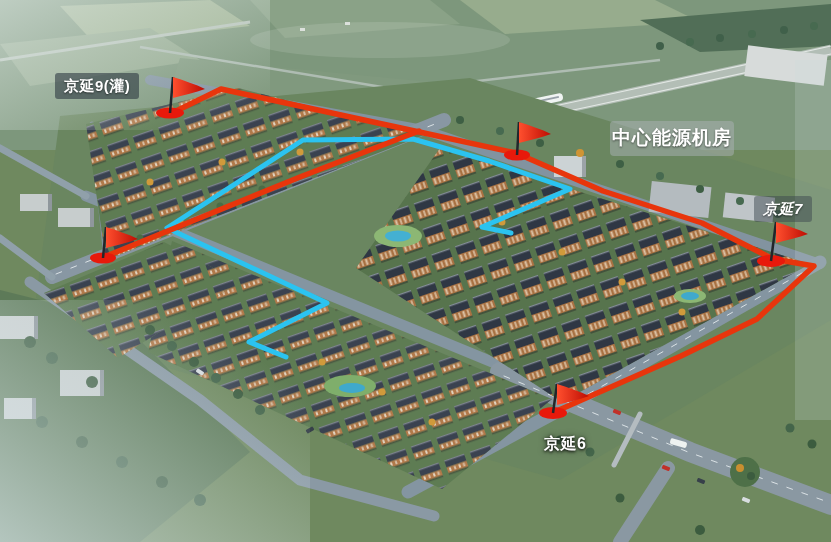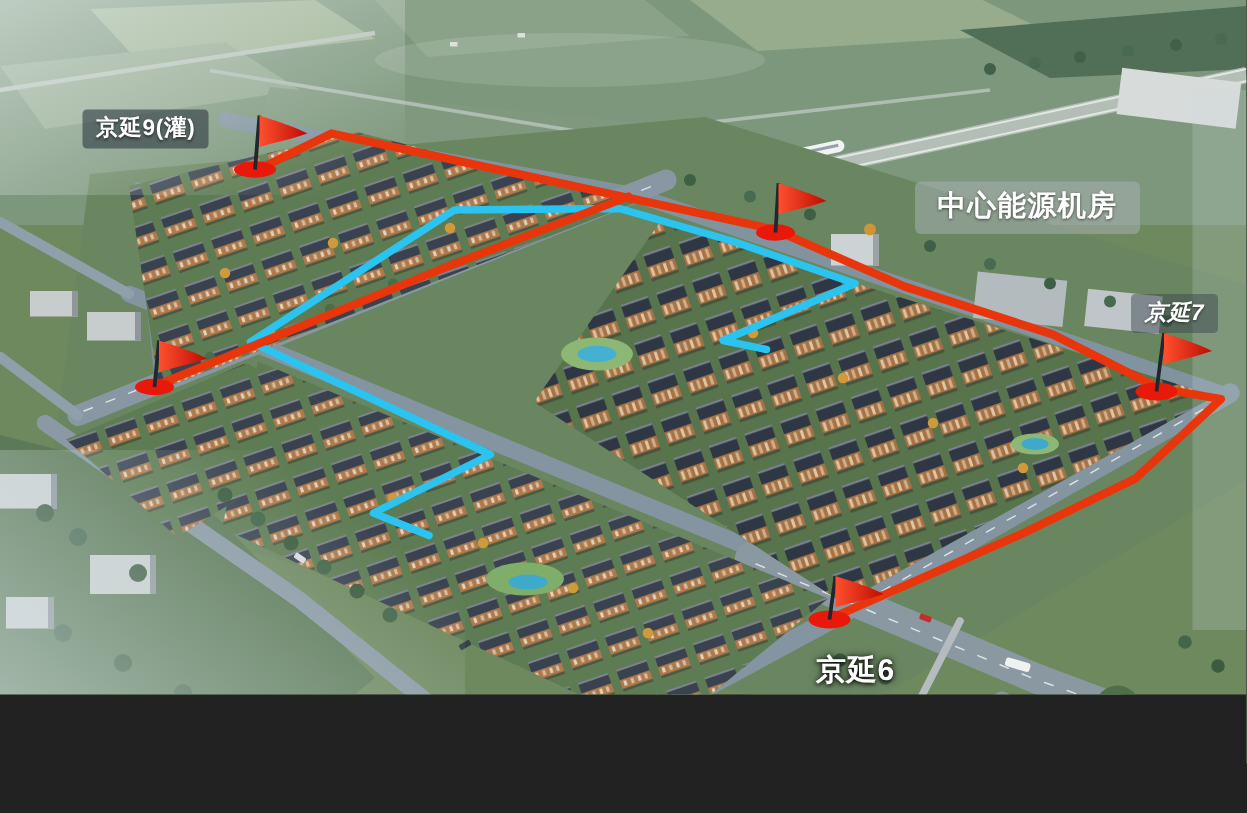--- a/index.html
+++ b/index.html
@@ -1,33 +1,33 @@
 <!DOCTYPE html>
 <html><head>
 <meta charset="utf-8">
 <style>
   html,body{margin:0;padding:0;background:#222;}
   .stage{
-    position:relative;width:831px;height:463px;overflow:hidden;
+    position:relative;width:831px;height:542px;overflow:hidden;
     font-family:"Liberation Sans","DejaVu Sans",sans-serif;
     background:#7d977c;
   }
   .stage svg{position:absolute;left:0;top:0;}
   .tag{
     position:absolute;color:#fff;font-weight:bold;font-size:15px;
     line-height:1.3;padding:3px 9px;border-radius:3px;
     background:rgba(38,48,58,.56);letter-spacing:.5px;white-space:nowrap;
     text-shadow:0 1px 2px rgba(0,0,0,.55);
   }
   .tag--plain{
-    background:none;padding:0;font-size:20px;
+    background:none;padding:0;font-size:16px;
     text-shadow:0 1px 3px rgba(0,0,0,.95),0 0 6px rgba(0,0,0,.6);
   }
   .tag--energy{
-    font-size:19px;padding:5px 15px;border-radius:4px;
+    font-size:19px;padding:5px 2px;border-radius:4px;
     background:rgba(168,176,178,.52);letter-spacing:1px;
   }
 </style>
 </head>
 <body>
 
 <div class="stage">
 
 <svg width="831" height="542" viewBox="0 0 831 542">
   <defs>

